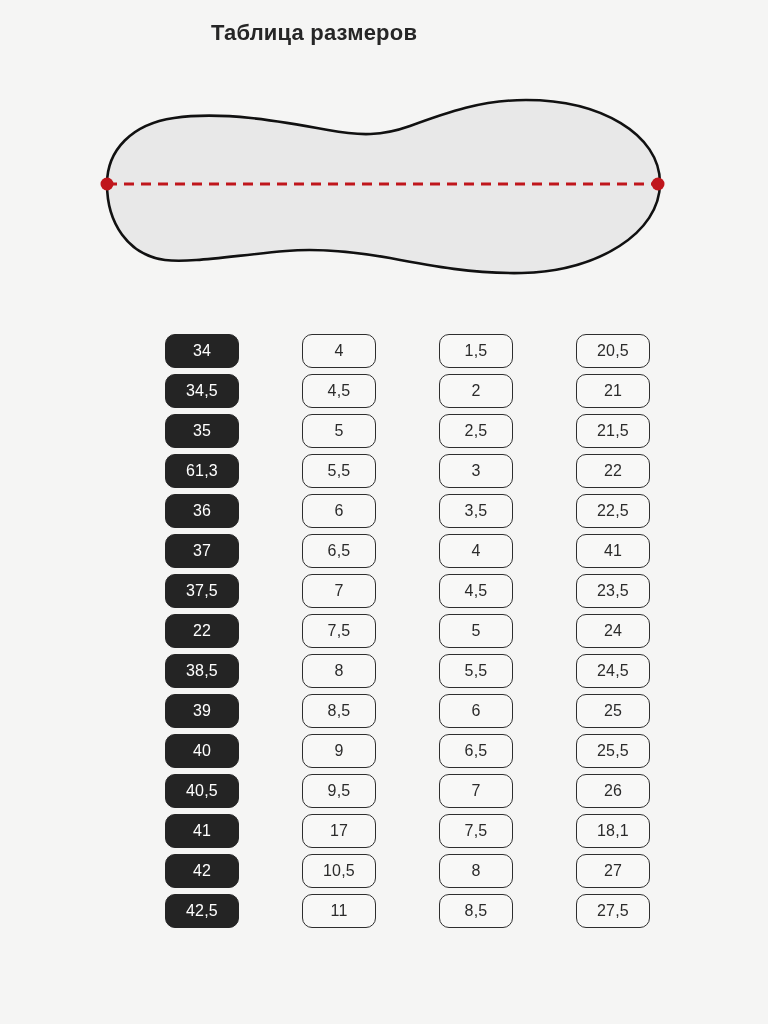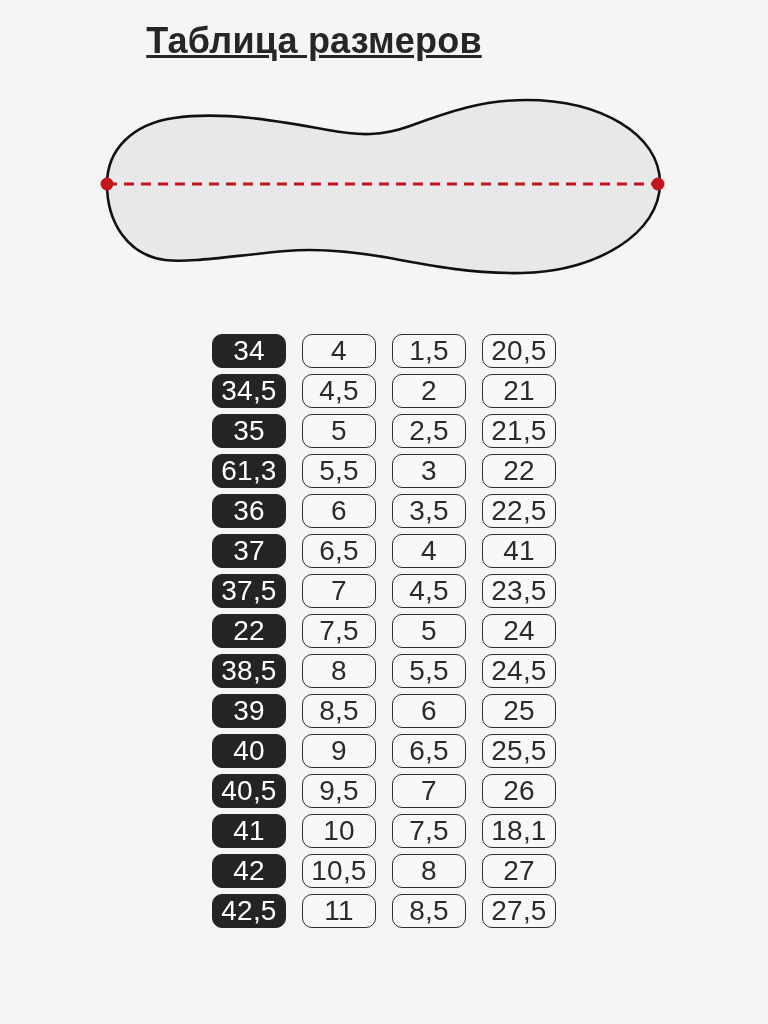--- a/index.html
+++ b/index.html
@@ -15,25 +15,24 @@
     position: relative;
   }
 
   
   .page-title {
     position: absolute;
     top: 20px;
     left: 0;
     width: 628px;
     text-align: center;
-    font-size: 36px;
+    font-size: 22px;
     font-weight: bold;
     color: #262626;
     letter-spacing: 0.2px;
-    text-decoration: underline;
   }
 
   
   .foot-figure {
     position: absolute;
     top: 88px;
     left: 70px;
     width: 630px;
     height: 205px;
   }
@@ -74,23 +73,24 @@
     display: flex;
     gap: 16px;
   }
   .cell {
     width: 74px;
     height: 34px;
     border-radius: 10px;
     display: flex;
     align-items: center;
     justify-content: center;
-    font-size: 28px;
+    font-size: 16px;
     box-sizing: border-box;
     letter-spacing: 0.2px;
+    margin-left: 47px;
   }
   .cell-eu {
     background: #242424;
     color: #ffffff;
     border: 1px solid #242424;
   }
   .cell-plain {
     background: #f8f8f7;
     color: #2b2b2b;
     border: 1.6px solid #2e2e2e;
@@ -191,21 +191,21 @@
       <div class="cell cell-plain">25,5</div>
     </div>
     <div class="table-row">
       <div class="cell cell-eu">40,5</div>
       <div class="cell cell-plain">9,5</div>
       <div class="cell cell-plain">7</div>
       <div class="cell cell-plain">26</div>
     </div>
     <div class="table-row">
       <div class="cell cell-eu">41</div>
-      <div class="cell cell-plain">10</div>
+      <div class="cell cell-plain">17</div>
       <div class="cell cell-plain">7,5</div>
       <div class="cell cell-plain">18,1</div>
     </div>
     <div class="table-row">
       <div class="cell cell-eu">42</div>
       <div class="cell cell-plain">10,5</div>
       <div class="cell cell-plain">8</div>
       <div class="cell cell-plain">27</div>
     </div>
     <div class="table-row">

